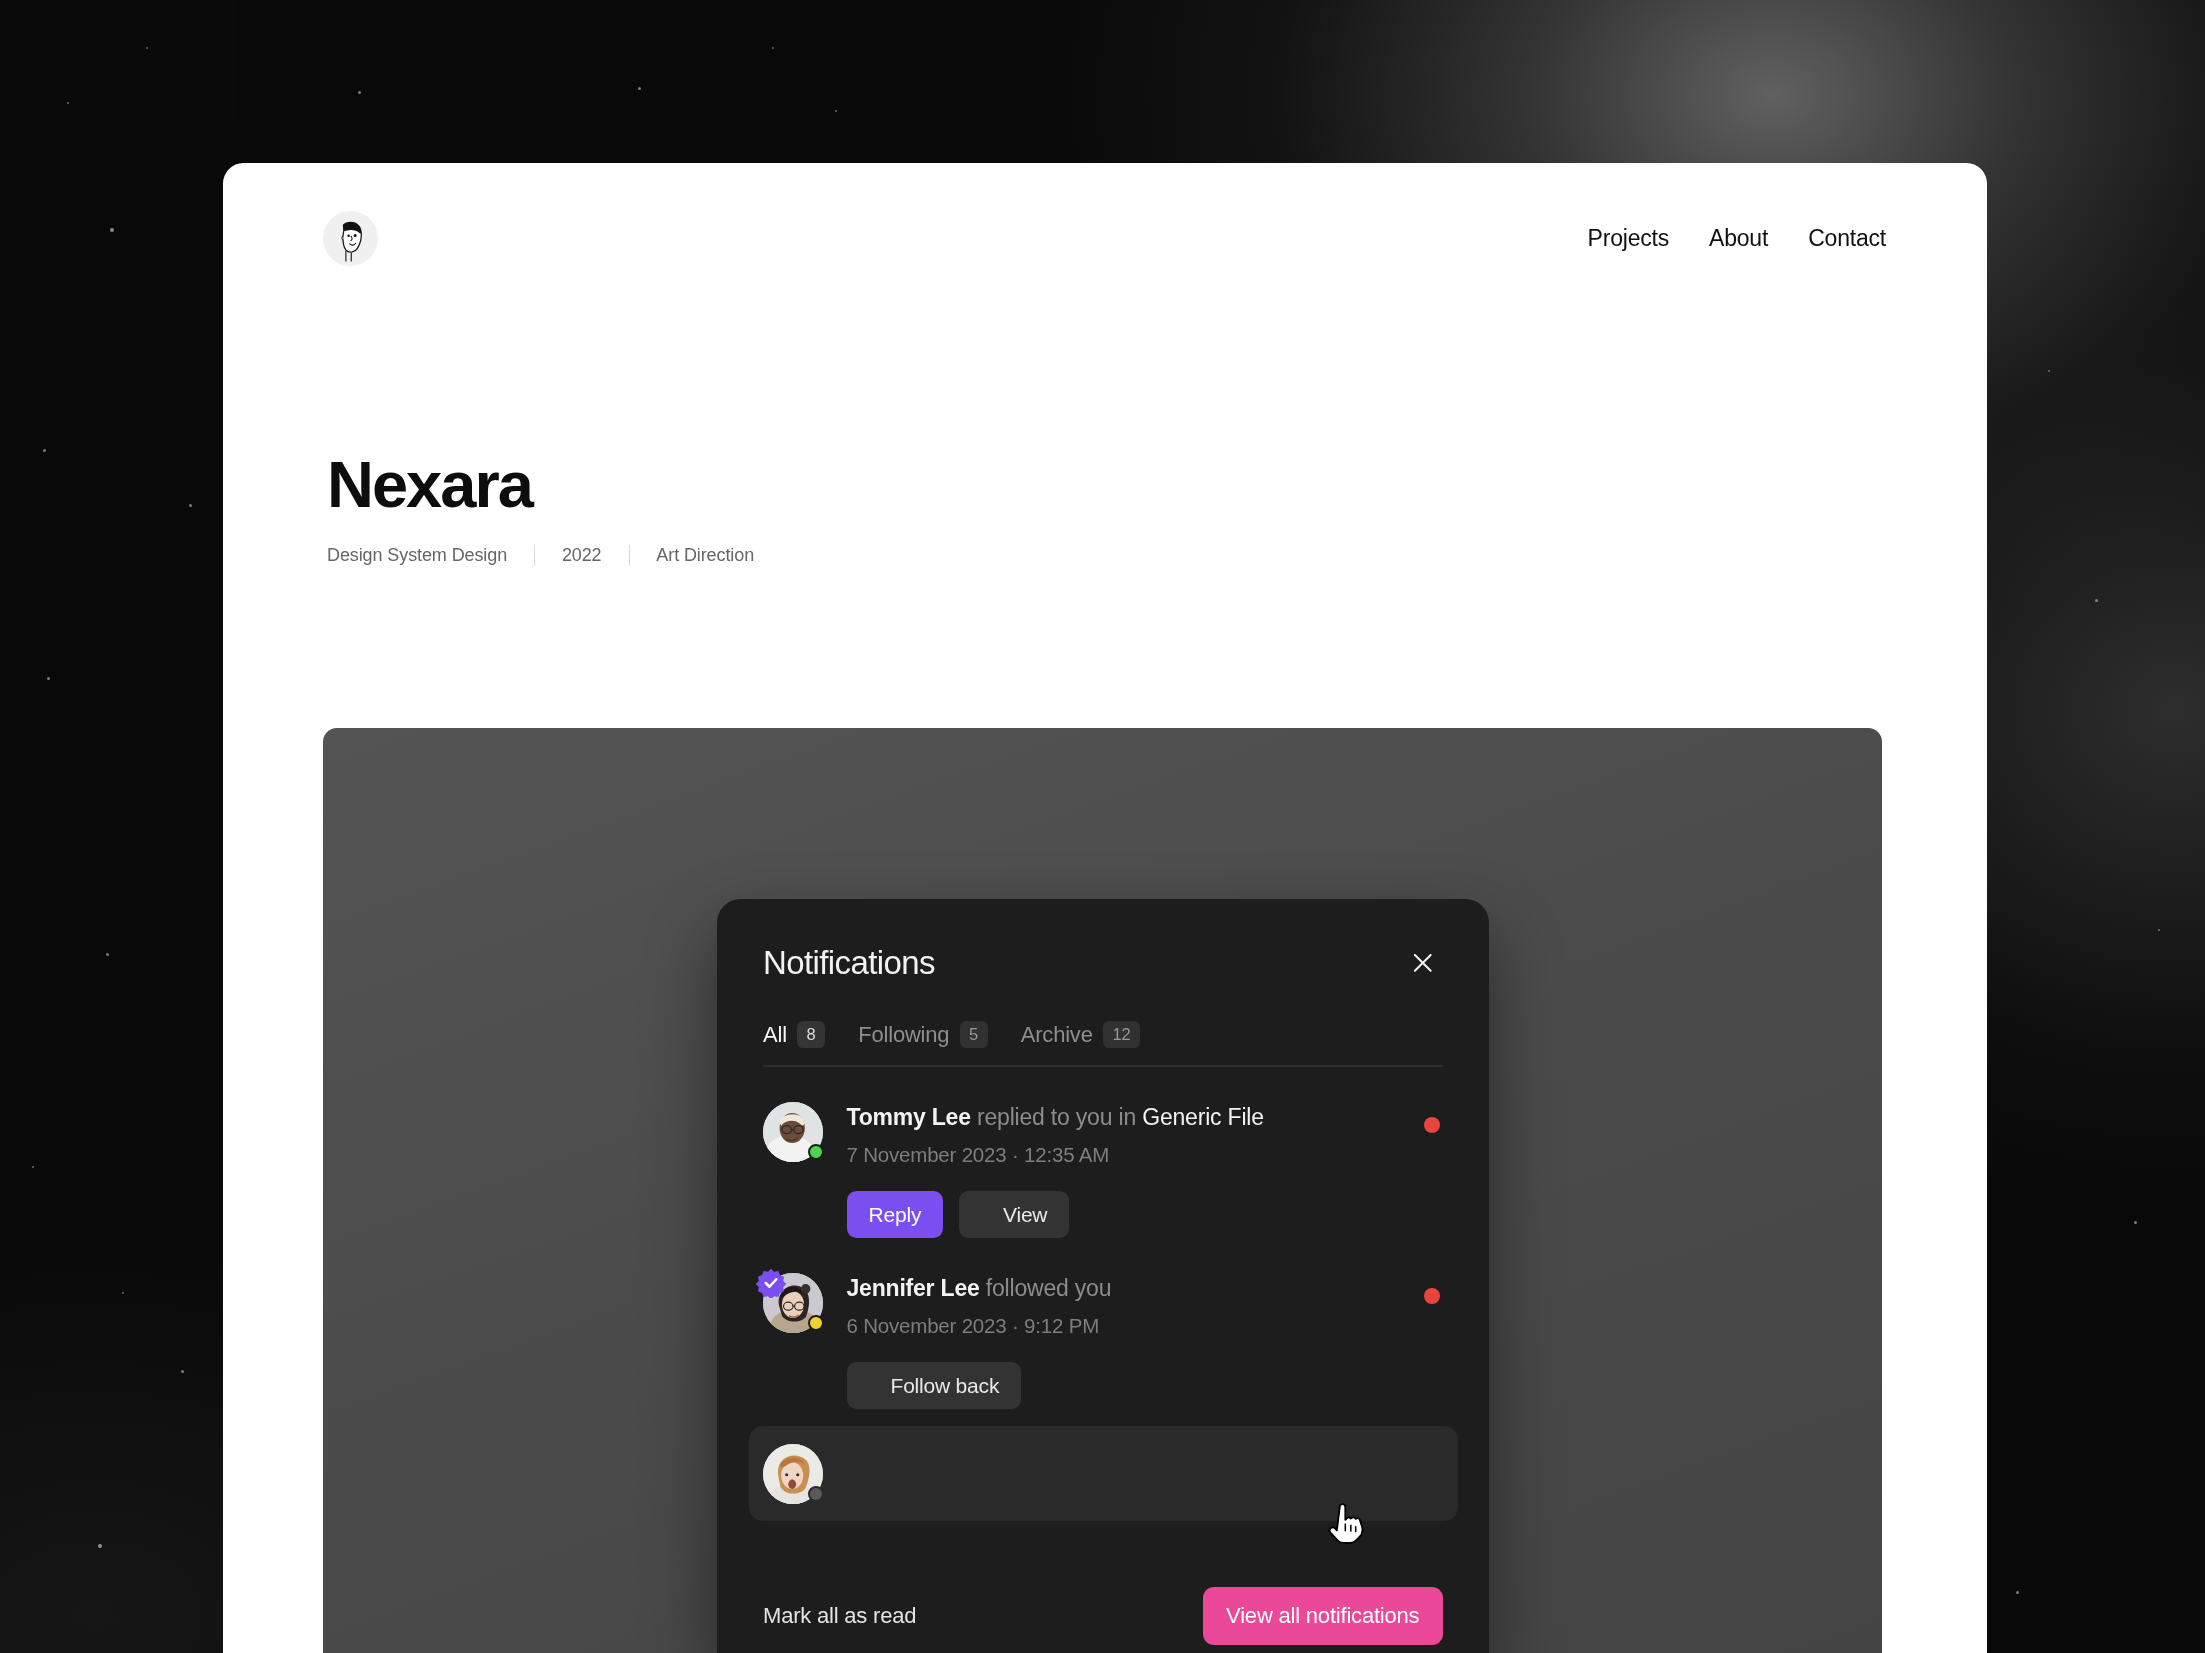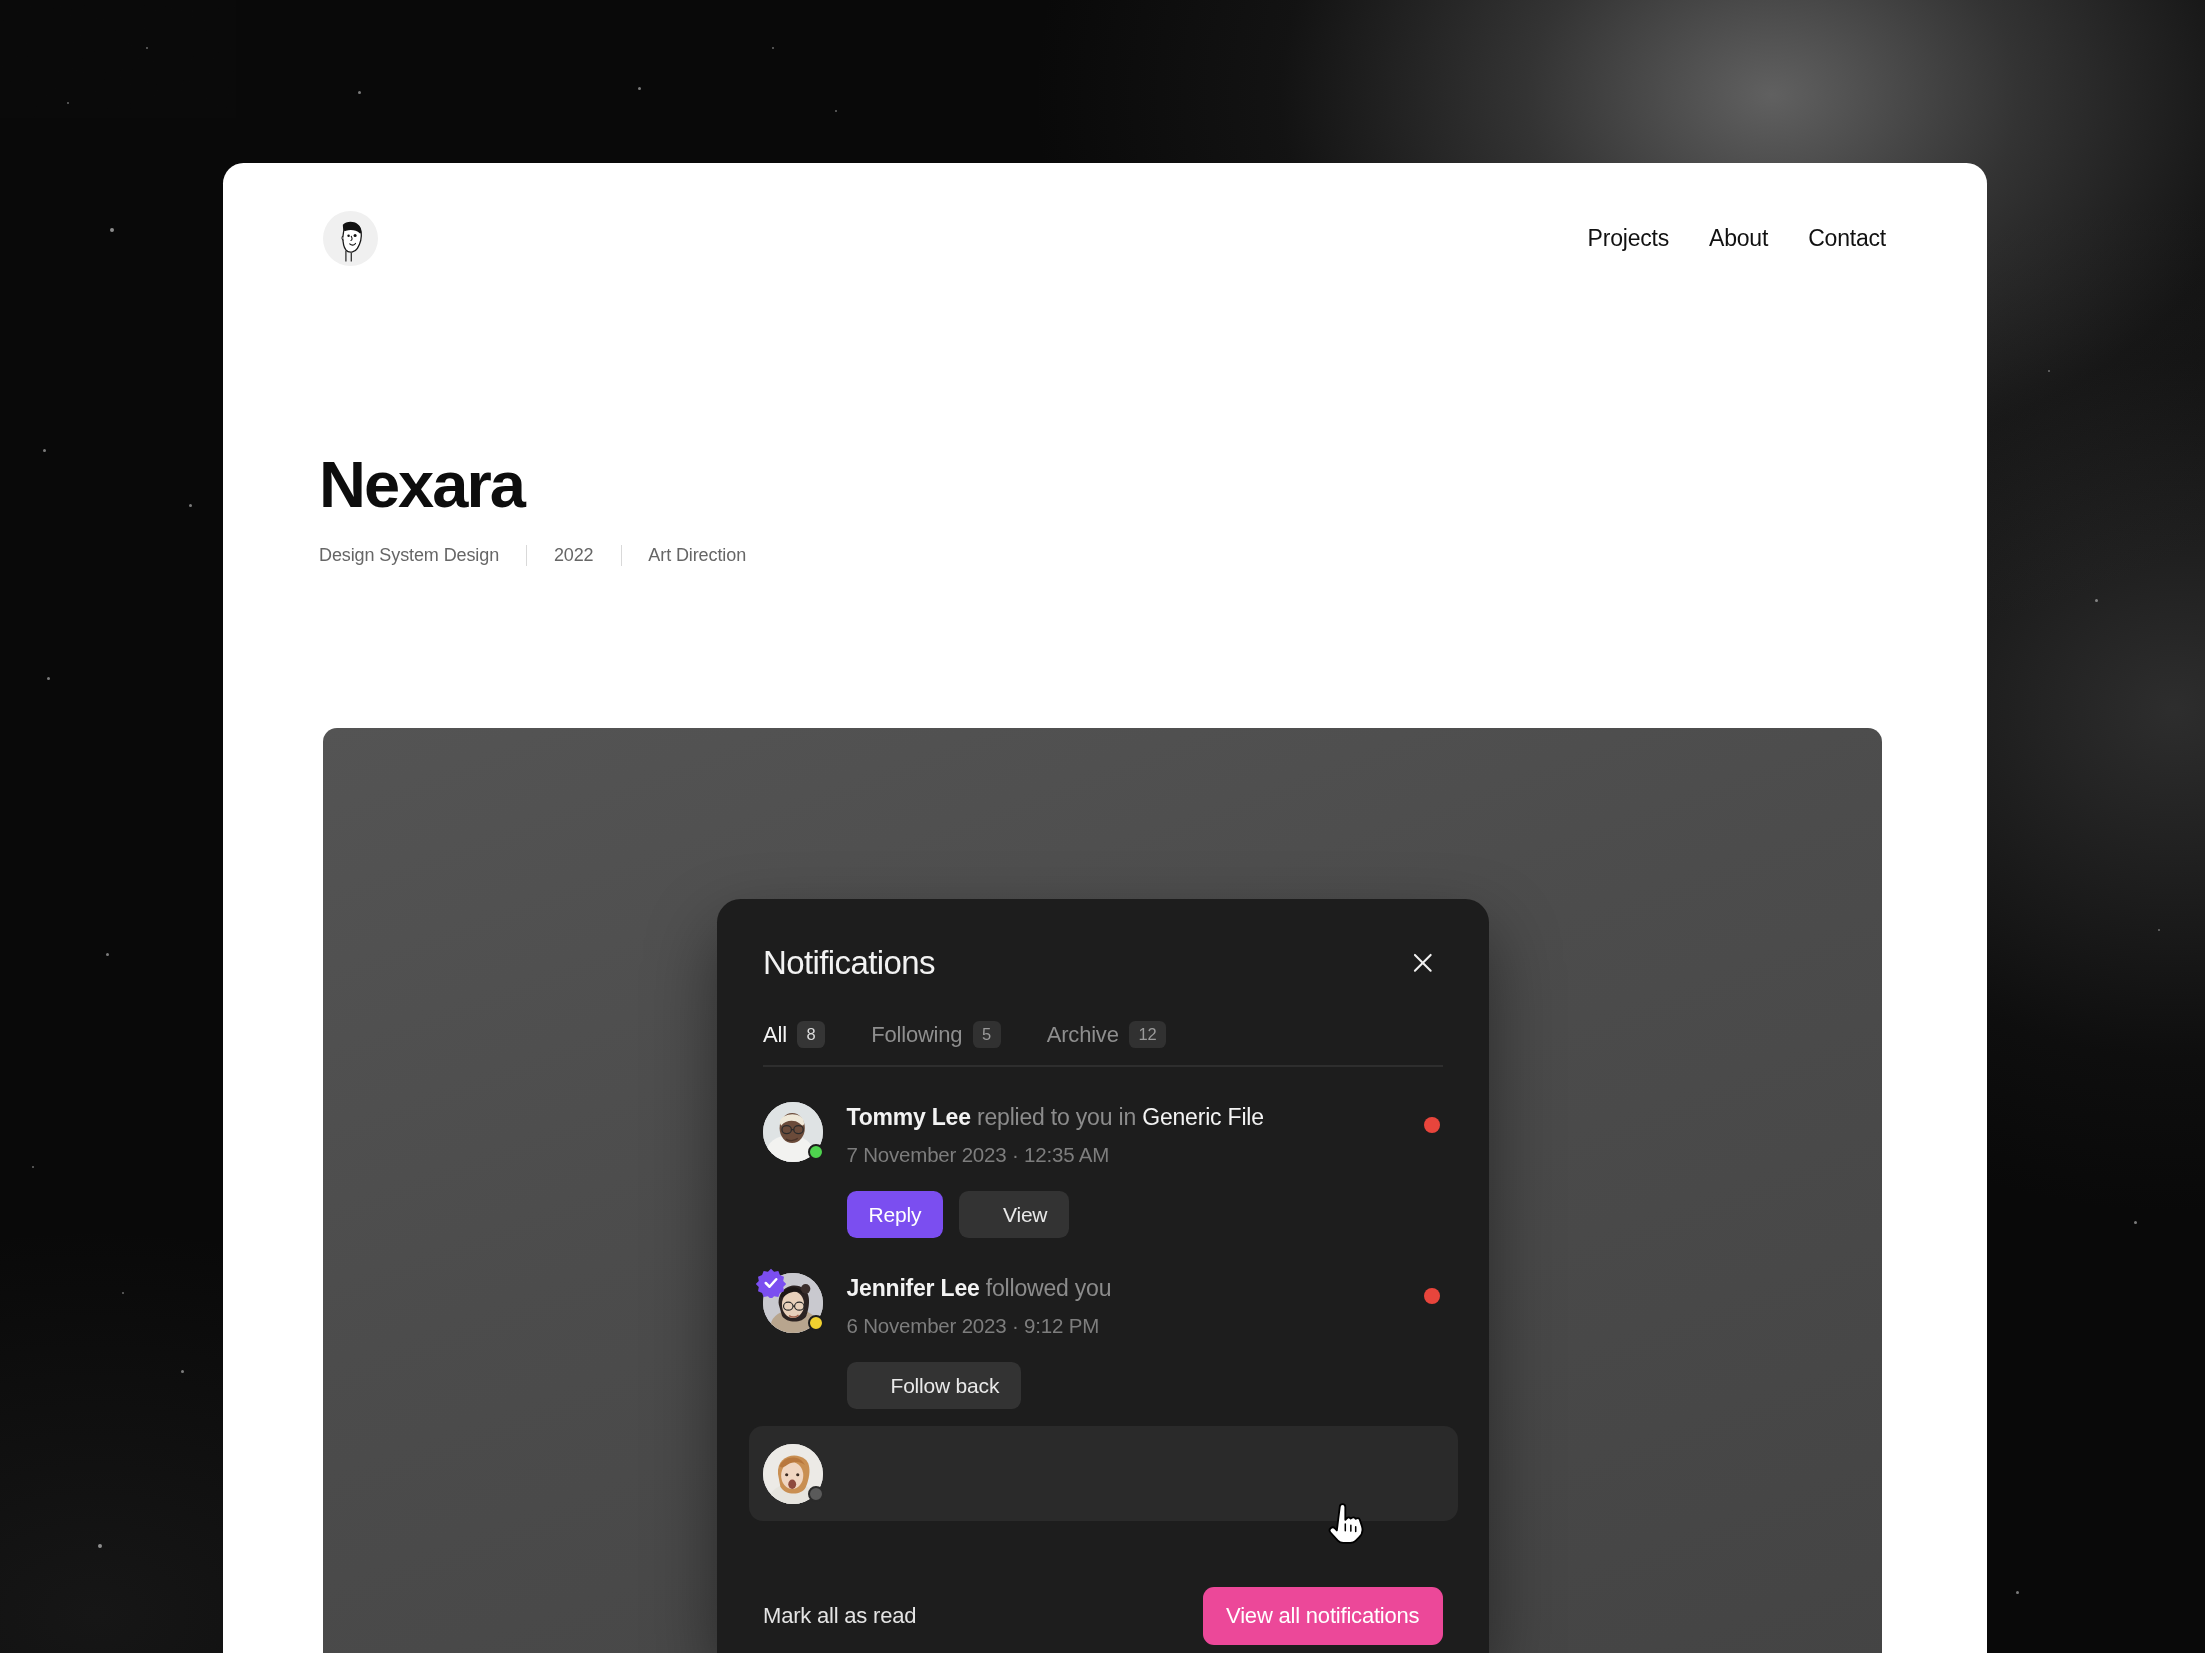--- a/index.html
+++ b/index.html
@@ -49,21 +49,21 @@
     display:flex; align-items:center; justify-content:center;
     overflow:hidden;
   }
   #site-nav{ display:flex; align-items:center; gap:40px; }
   .nav-link{
     font-size:23px; color:#111; letter-spacing:-0.2px;
     text-decoration:none; cursor:pointer; white-space:nowrap;
   }
 
   
-  #hero{ position:absolute; left:96px; top:288px; width:1260px; }
+  #hero{ position:absolute; left:104px; top:288px; width:1260px; }
   #project-title{
     font-size:65px; font-weight:700; letter-spacing:-2px;
     color:#0d0d0d; line-height:1.04;
   }
   #project-meta{
     margin-top:26px; display:flex; align-items:center;
   }
   .meta-item{
     font-size:18px; color:#666; letter-spacing:-0.1px; white-space:nowrap;
   }
@@ -101,21 +101,21 @@
   }
   #close-btn{
     width:41px; height:41px;
     display:flex; align-items:center; justify-content:center;
     cursor:pointer; background:none; border:none;
   }
 
   
   #notif-tabs{
     margin-top:38px; padding:0 46px;
-    display:flex; align-items:flex-end; gap:46px;
+    display:flex; align-items:flex-end; gap:33px;
     position:relative;
   }
   .tab{
     display:flex; align-items:center; gap:10.2px;
     padding-bottom:19px; cursor:pointer;
     position:relative;
   }
   .tab-label{ font-size:22px; color:#8e8e8e; letter-spacing:-0.2px; }
   .tab.active .tab-label{ color:#f5f5f5; }
   .tab-count{

